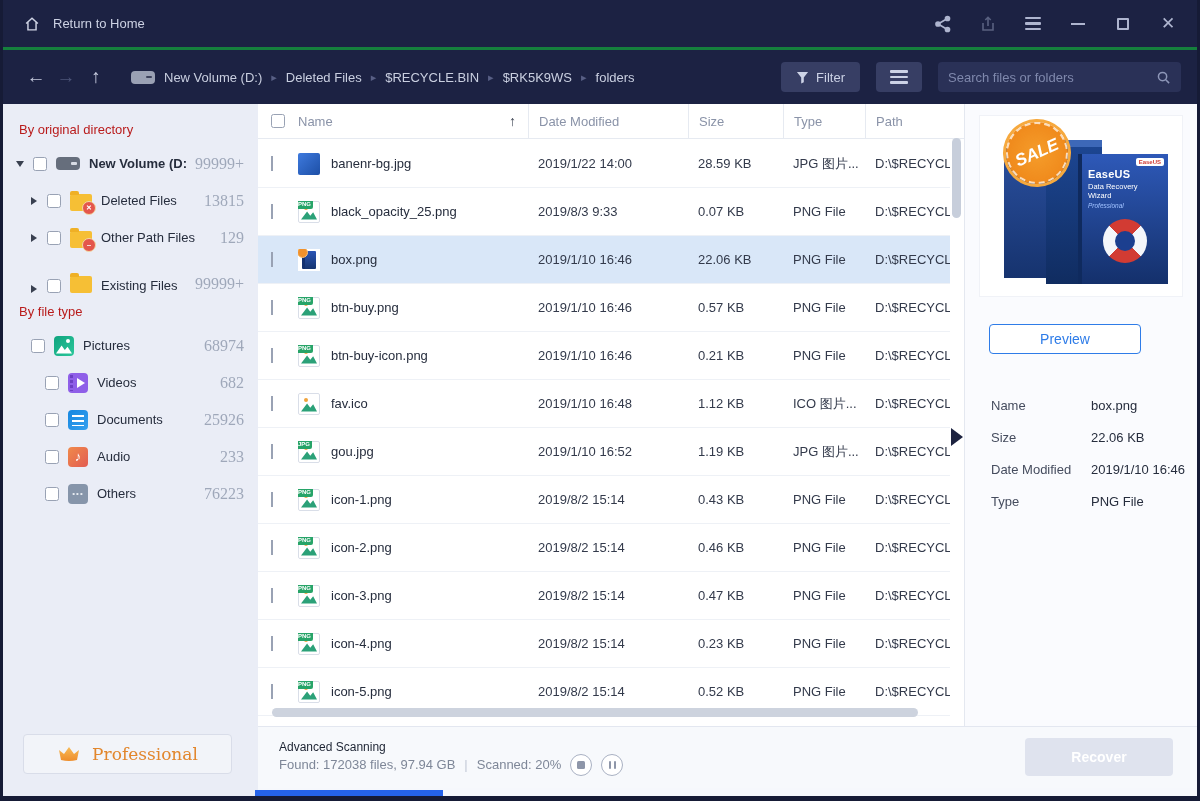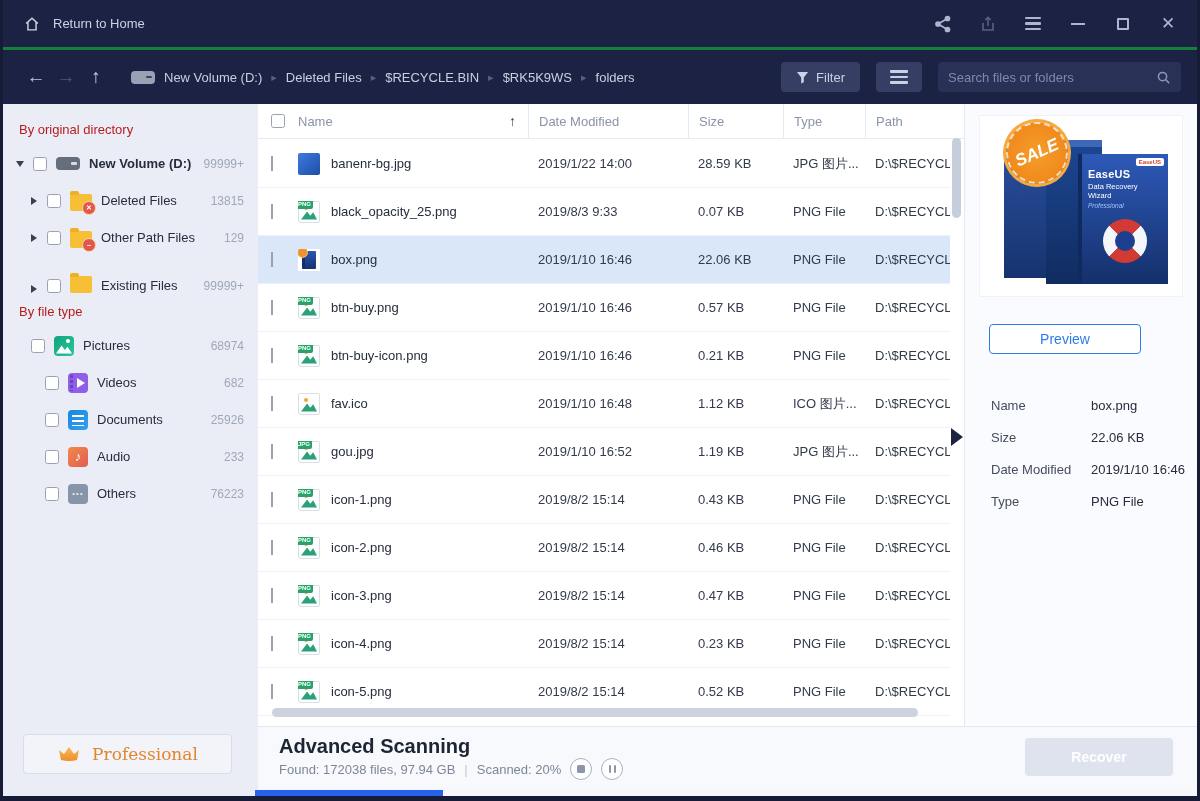--- a/index.html
+++ b/index.html
@@ -45,21 +45,21 @@
 
   
   .body { flex:1; display:flex; min-height:0; }
 
   
   .sidebar { width:255px; flex:none; background:#eaedf6; position:relative; padding-top:8px; overflow:hidden; }
   .sec-title { padding:10px 16px 8px; color:#b91c1c; font-size:13px; }
   .tree-row, .type-row { height:37px; display:flex; align-items:center; gap:9px; cursor:pointer; padding-right:14px; }
   .tree-row .lbl, .type-row .lbl { flex:1; font-size:13px; color:#262d3d; white-space:nowrap; overflow:hidden; }
   .lbl.bold { font-weight:bold; }
-  .cnt { font-size:12px; color:#9fa8ba; }
+  .cnt { font-size:16px; color:#9fa8ba;font-family:Liberation Serif, serif; }
   .exp { width:9px; flex:none; display:flex; justify-content:center; }
   .exp.down::after { content:''; border:solid; border-width:6px 4.5px 0 4.5px; border-color:#394050 transparent transparent; }
   .exp.right::after { content:''; border:solid; border-width:4.5px 0 4.5px 6px; border-color:transparent transparent transparent #394050; }
   .cb { width:14px; height:14px; border:1.6px solid #99a2b4; border-radius:2.5px; background:#fff; flex:none; cursor:pointer; }
 
   .sico { flex:none; position:relative; }
   .sico.drive { width:24px; height:13px; background:#666e7c; border-radius:4px; }
   .sico.drive::after { content:''; position:absolute; right:3px; top:5px; width:6px; height:2.5px; background:#d8dce4; border-radius:1px; }
   .sico.folder, .sico.folder-deleted, .sico.folder-minus { width:22px; height:17px; background:#f6bf35; border-radius:2px; margin-top:3px; }
   .sico.folder::before, .sico.folder-deleted::before, .sico.folder-minus::before {
@@ -159,21 +159,21 @@
   .preview-btn { display:block; margin:28px 24px 0; width:152px; height:30px; background:#fff;
     border:1px solid #2e7ce8; border-radius:4px; color:#2e7ce8; font-size:14px; font-family:inherit; cursor:pointer; }
   .details { margin:44px 0 0 26px; }
   .detail-row { display:flex; margin-bottom:17px; font-size:13px; }
   .dlabel { width:100px; color:#454c5e; flex:none; }
   .dvalue { color:#262d3d; white-space:nowrap; }
 
   
   .footer { height:62px; flex:none; background:#f7f9fc; border-top:1px solid #e3e7f0; position:relative;
     display:flex; flex-direction:column; justify-content:center; padding-left:21px; }
-  .f-title { font-size:20px; font-weight:bold; color:#1d2433; margin-bottom:0; }
+  .f-title { font-size:12px; font-weight:normal; color:#1d2433; margin-bottom:0; }
   .f-status { display:flex; align-items:center; gap:9px; font-size:13px; color:#7e8798; }
   .f-sep { color:#c3c9d6; }
   .round-btn { width:22px; height:22px; border:1.5px solid #a9b1c3; border-radius:50%;
     display:flex; align-items:center; justify-content:center; cursor:pointer; background:#fff; flex:none; }
   .stop-sq { width:8px; height:8px; background:#8e96a9; border-radius:1.5px; display:block; }
   .pause-bars { display:flex; gap:2.5px; }
   .pause-bars i { width:2.2px; height:8px; background:#8e96a9; display:block; border-radius:1px; }
   .recover-btn { position:absolute; right:24px; top:11px; width:148px; height:38px; background:#dfe3ee;
     border:none; border-radius:4px; color:#fff; font-size:14px; font-weight:bold; font-family:inherit; cursor:default; }
 

